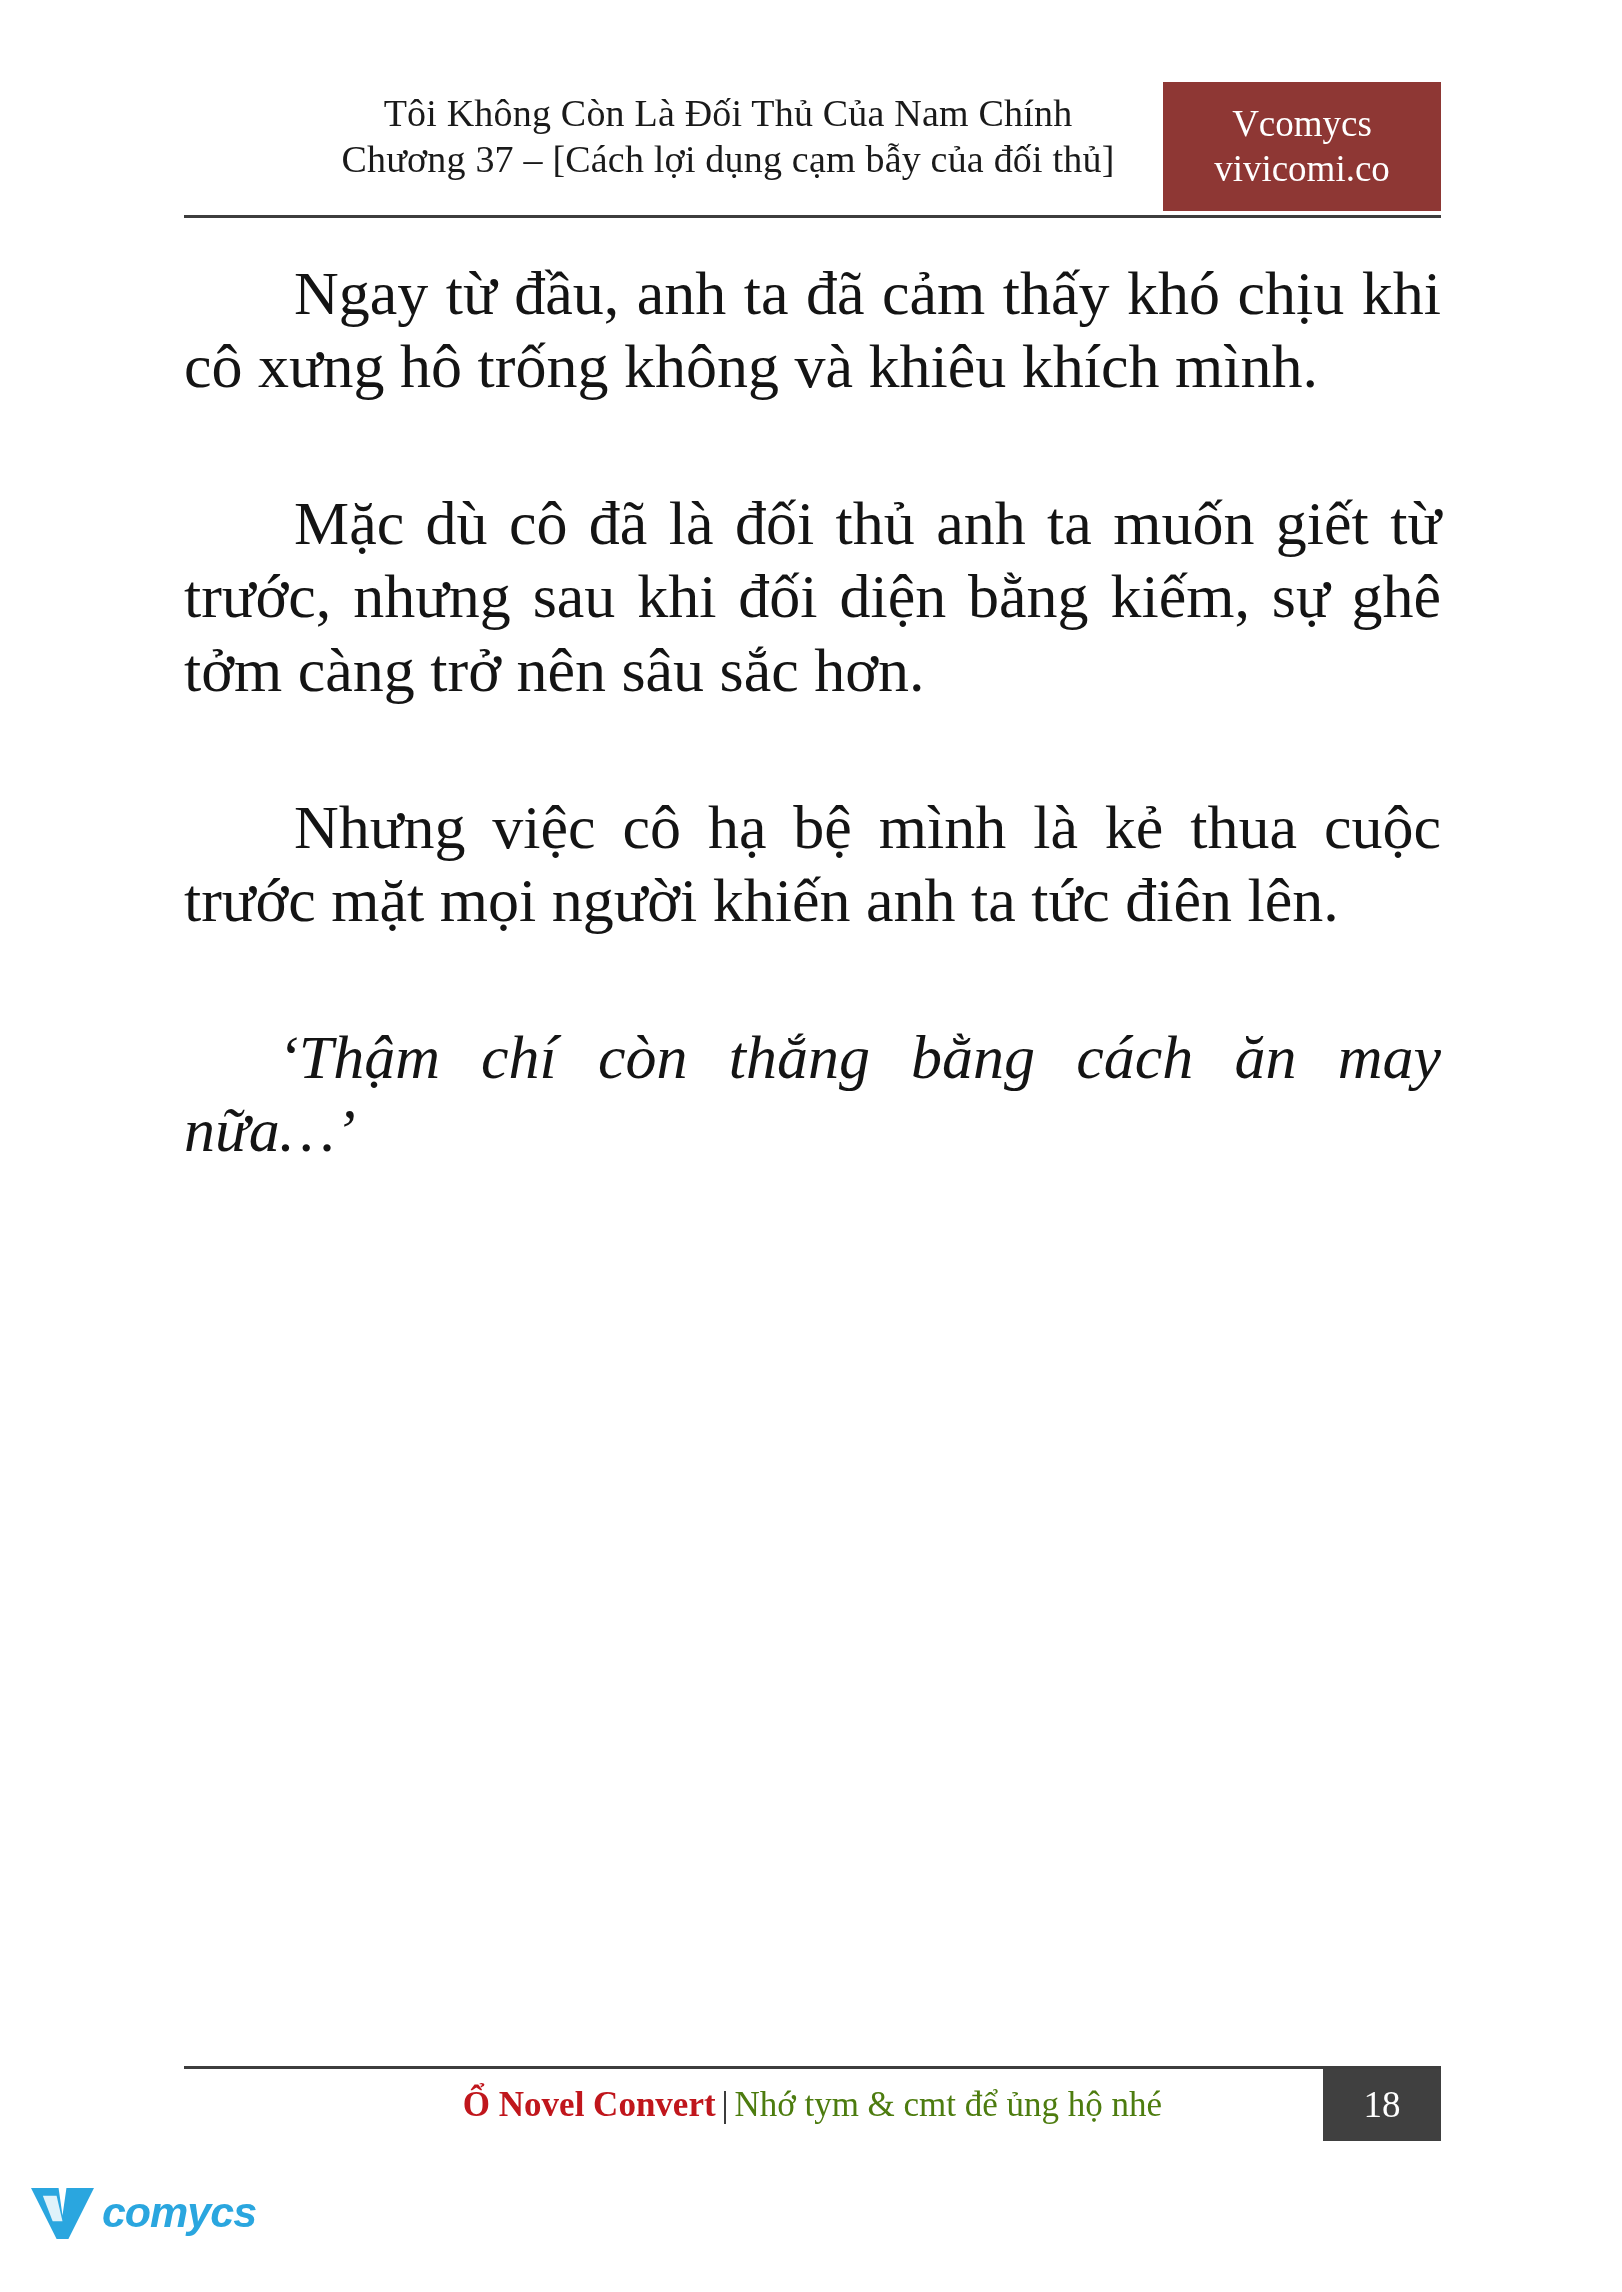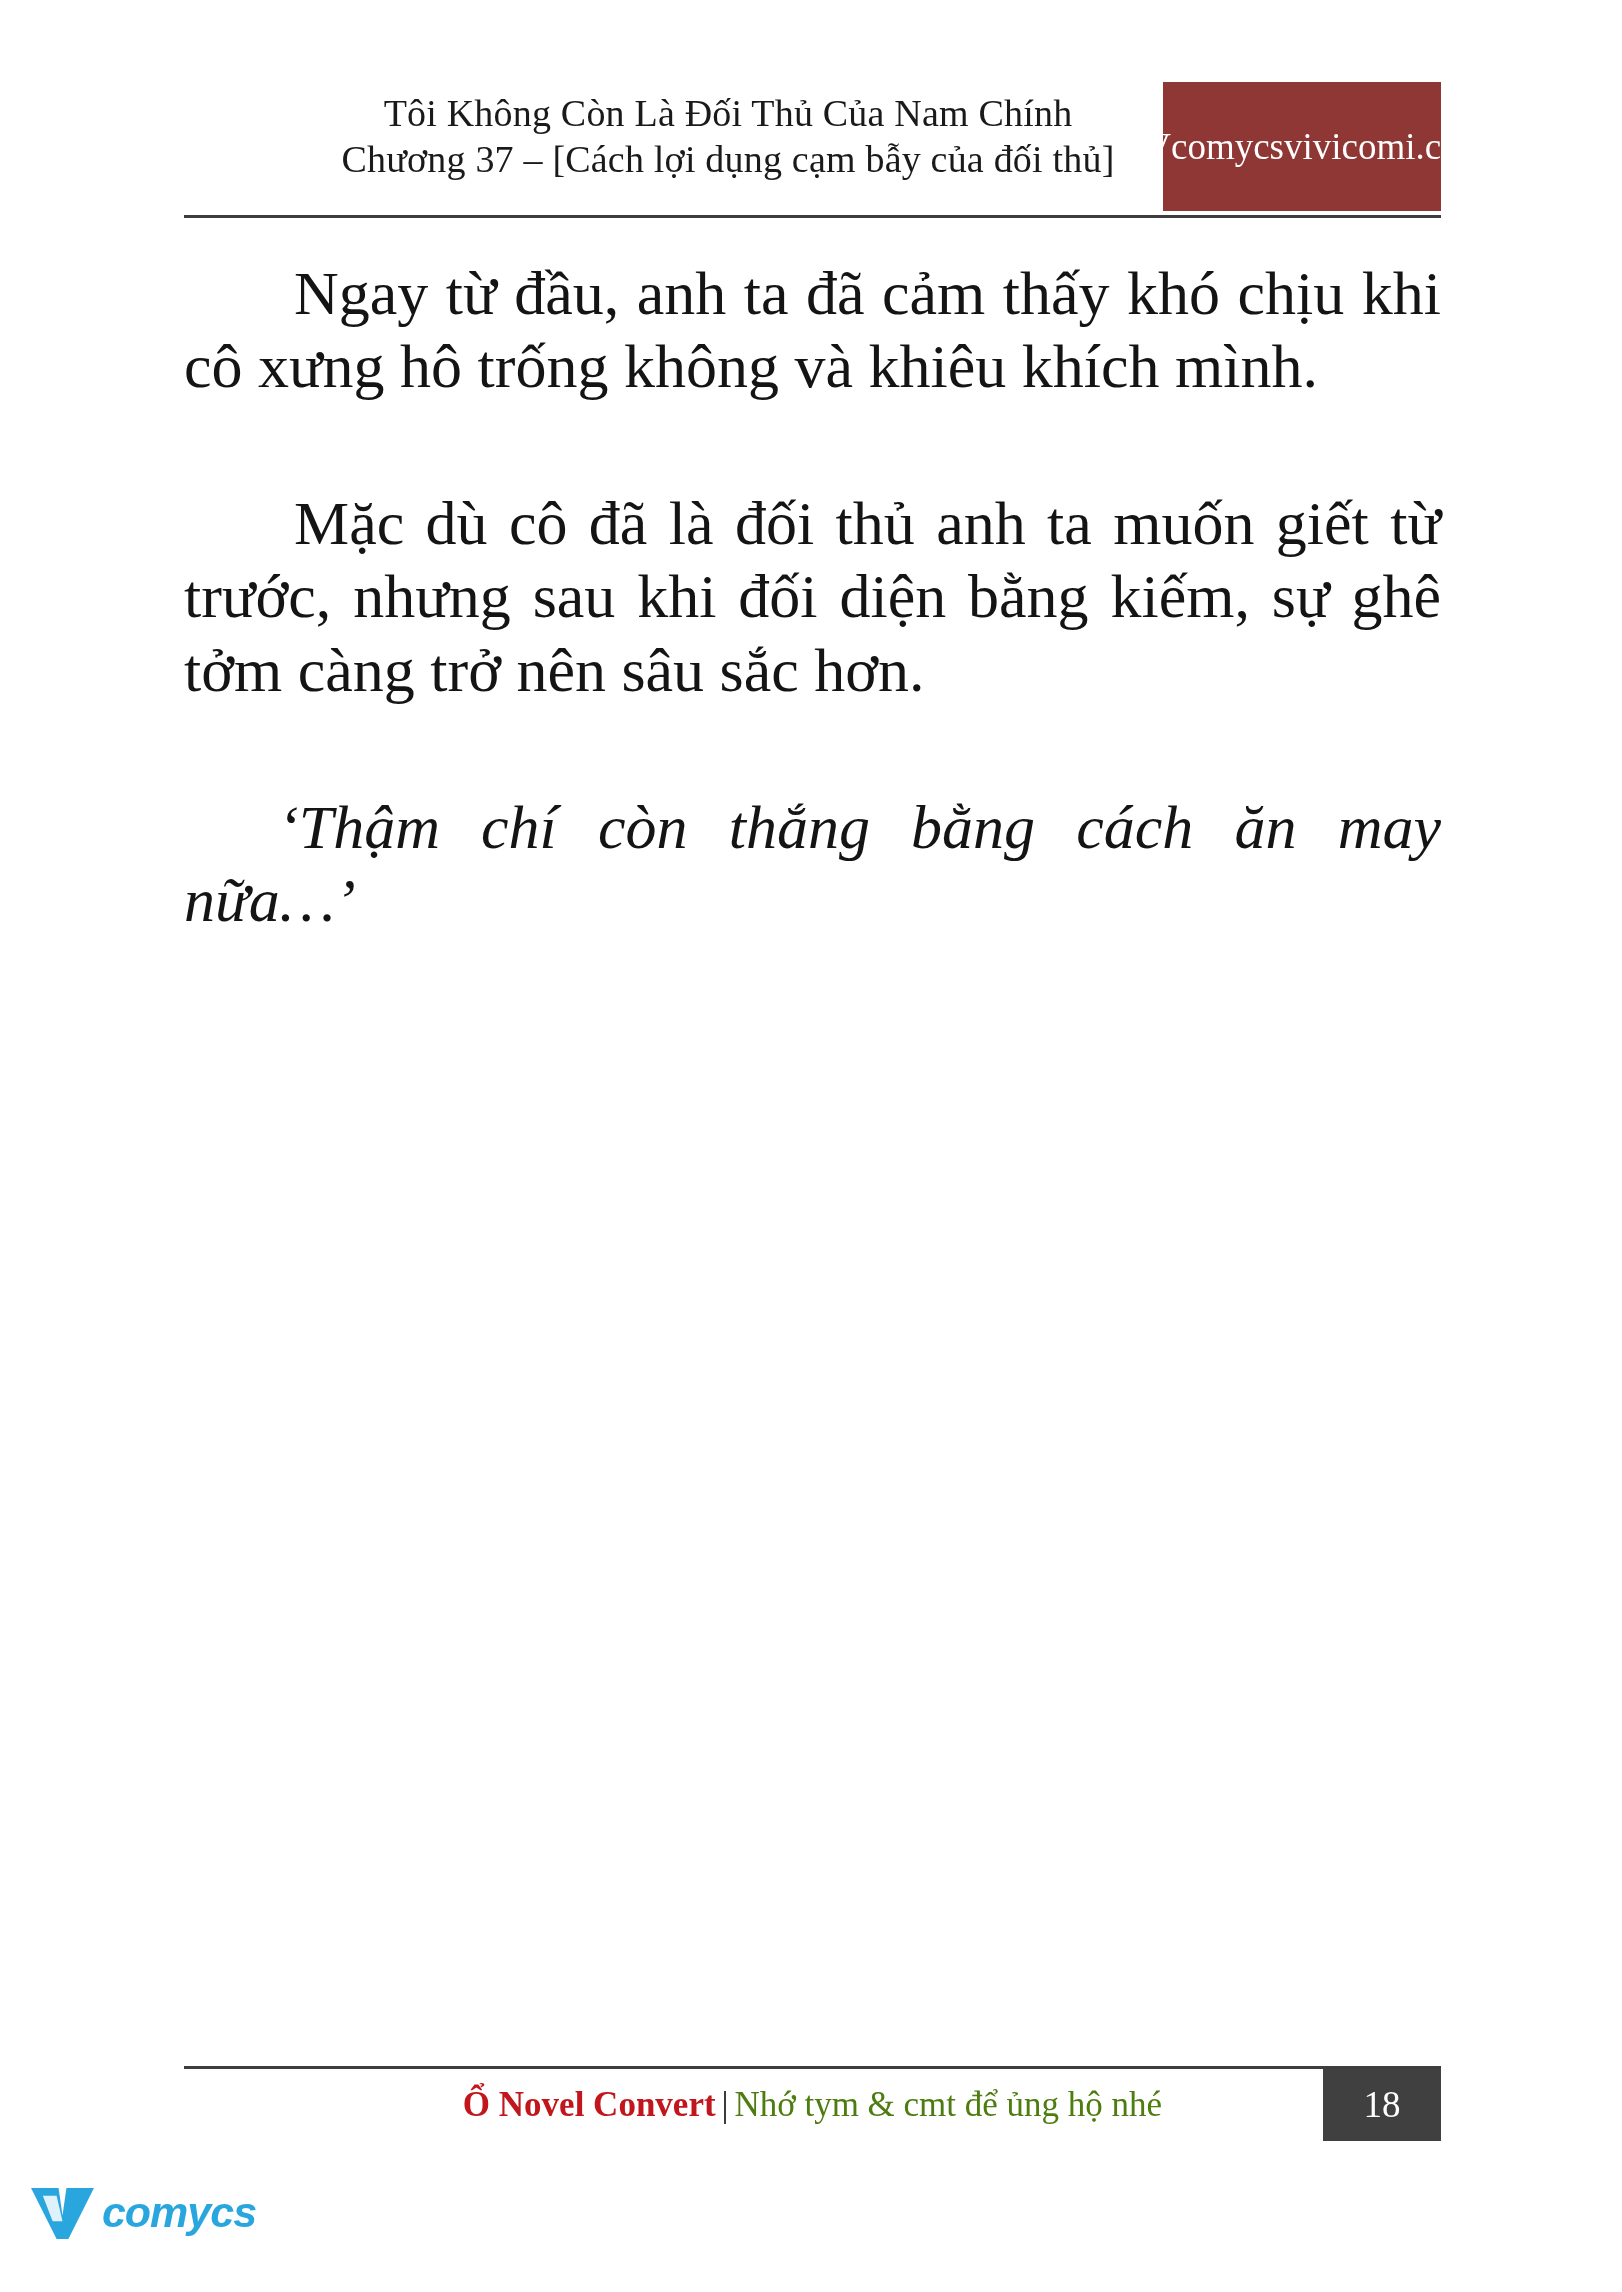--- a/index.html
+++ b/index.html
@@ -57,20 +57,21 @@
   }
   .header-badge {
     position: absolute;
     right: 0;
     top: -7.8px;
     width: 278px;
     height: 129px;
     background: #8e3734;
     color: #ffffff;
     display: flex;
+    flex-direction: column;
     align-items: center;
     justify-content: center;
     line-height: 1.2;
   }
   .header-badge div {
     font-size: 37px;
     white-space: nowrap;
   }
 
   
@@ -186,20 +187,21 @@
     <div class="header-badge">
       <div>Vcomycs</div>
       <div>vivicomi.co</div>
     </div>
     <div class="header-rule"></div>
   </div>
 
   <div class="content">
     <p class="para">Ngay từ đầu, anh ta đã cảm thấy khó chịu khi cô xưng hô trống không và khiêu khích mình.</p>
     <p class="para">Mặc dù cô đã là đối thủ anh ta muốn giết từ trước, nhưng sau khi đối diện bằng kiếm, sự ghê tởm càng trở nên sâu sắc hơn.</p>
+    <p class="para">Nhưng việc cô hạ bệ mình là kẻ thua cuộc trước mặt mọi người khiến anh ta tức điên lên.</p>
     <p class="para italic">‘Thậm chí còn thắng bằng cách ăn may nữa…’</p>
   </div>
 
   <div class="footer">
     <div class="footer-rule"></div>
     <div class="footer-inner">
       <span class="footer-text footer-brand">Ổ Novel Convert</span>
       <span class="footer-text footer-sep">|</span>
       <span class="footer-text">Nhớ tym &amp; cmt để ủng hộ nhé</span>
     </div>

